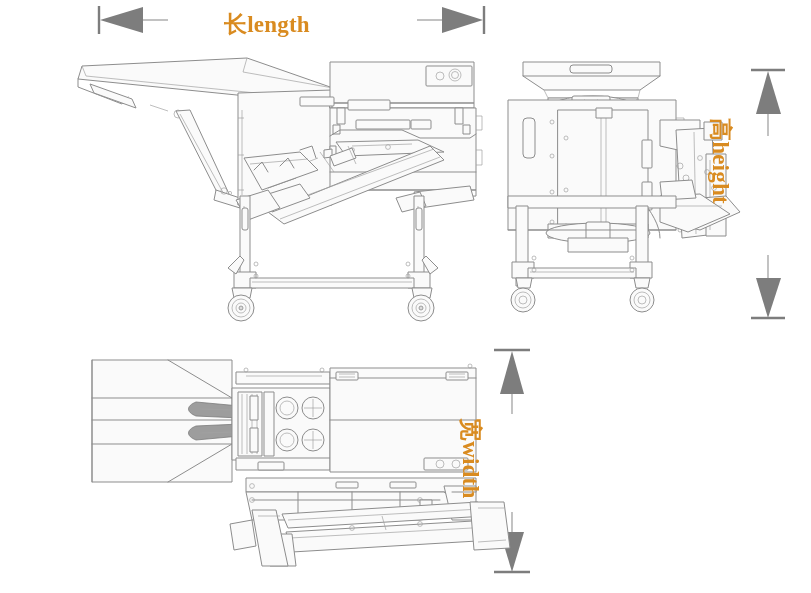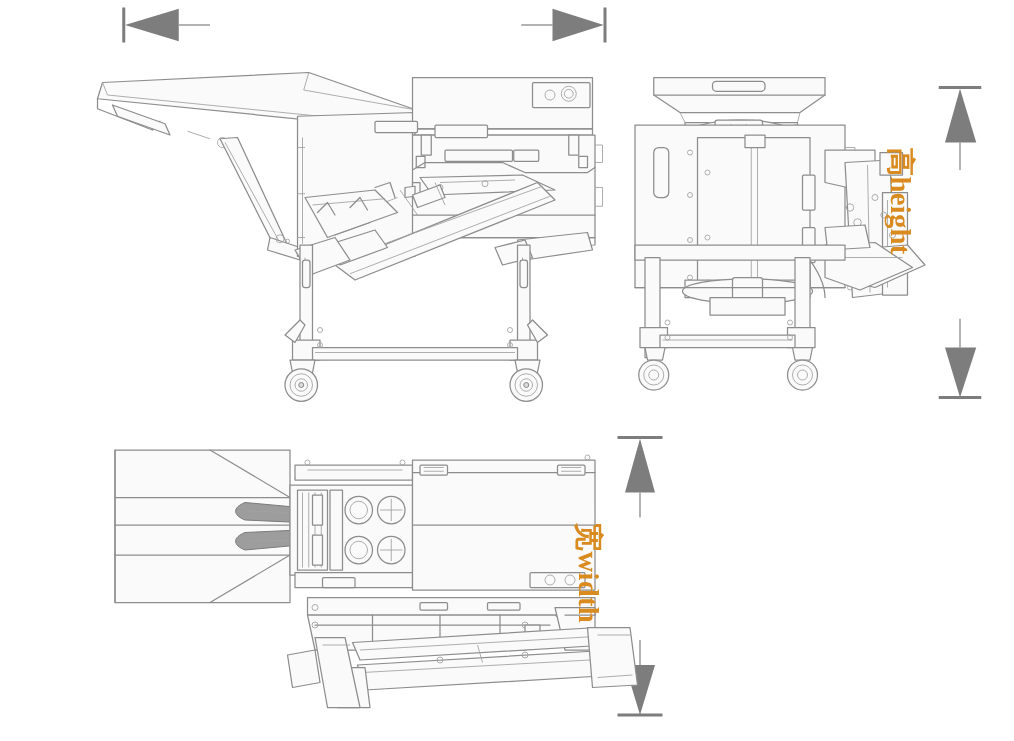--- a/index.html
+++ b/index.html
@@ -358,18 +358,19 @@
       <path class="fl" d="M252,510 L276,510 L288,566 L262,566 Z"></path>
       <path class="lnT" d="M258,516 L280,516"></path>
       <path class="fl" d="M230,524 L252,520 L256,546 L234,550 Z"></path>
       <circle class="lnT" cx="352" cy="528" r="2.4" fill="#fff"></circle>
       <circle class="lnT" cx="420" cy="524" r="2.4" fill="#fff"></circle>
       <path class="lnT" d="M382,516 L386,530"></path>
     </g>
   </g>
 </svg>
 
+<div class="dim-label" id="lbl-length">长length</div>
 
 <div class="dim-label" id="lbl-height">高height</div>
 
 <div class="dim-label" id="lbl-width">宽width</div>
 
 </div>
 
 </body></html>

